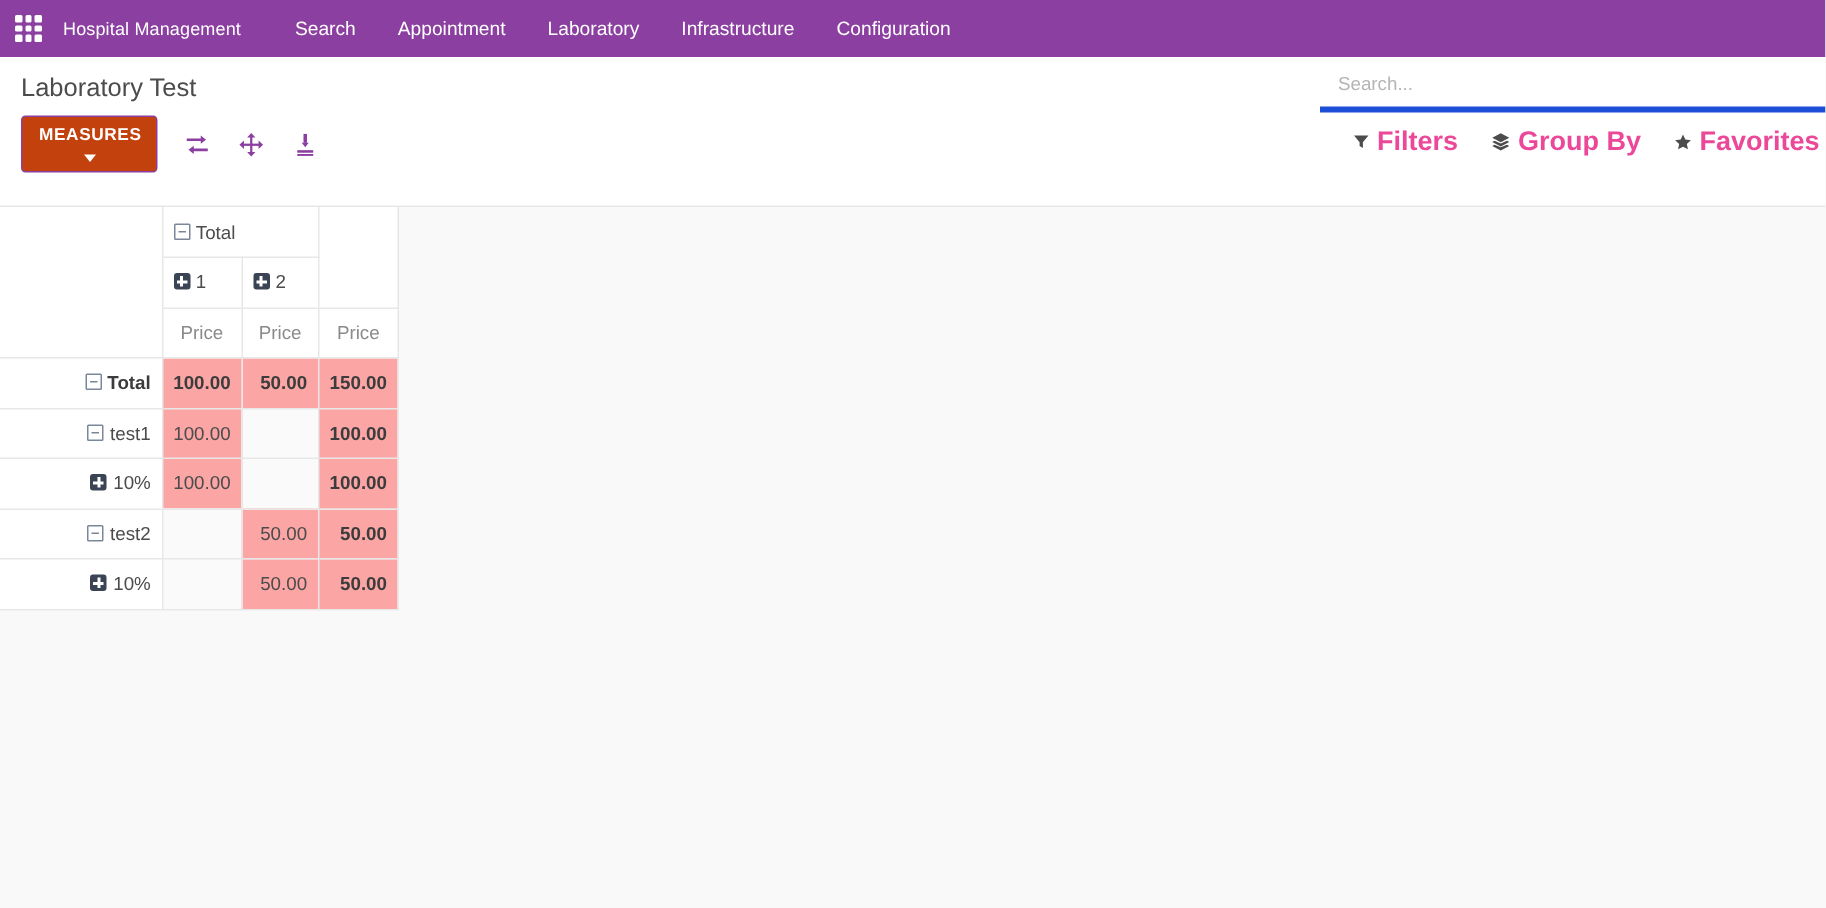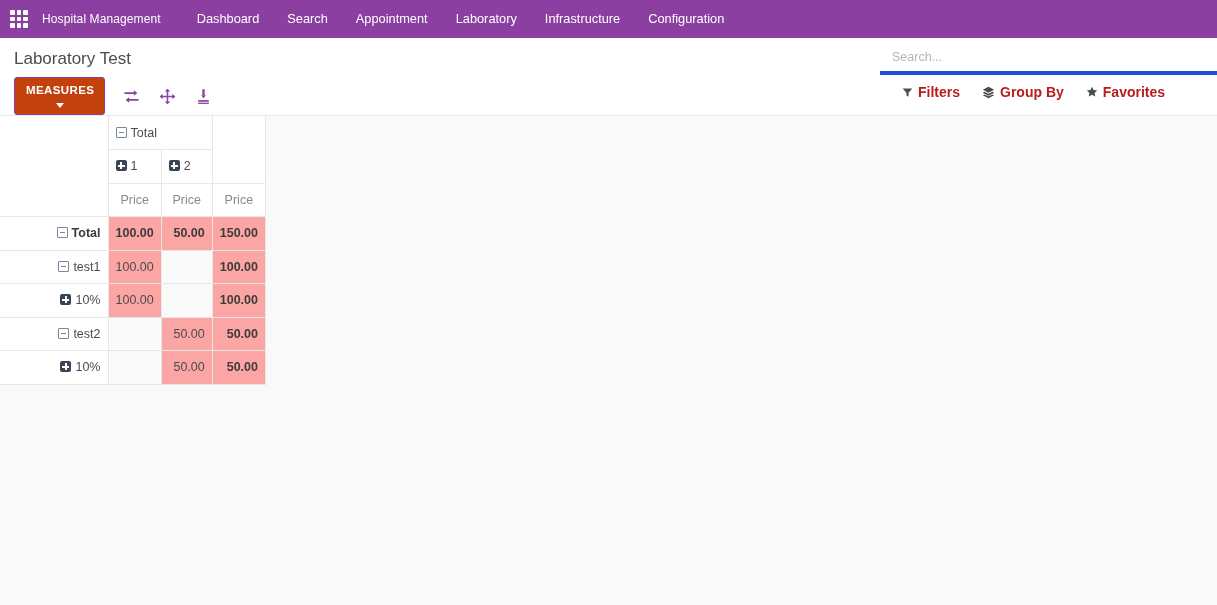--- a/index.html
+++ b/index.html
@@ -48,21 +48,21 @@
     cursor: pointer;
     color: #ffffff;
   }
 
   
   .control-panel {
     background: #ffffff;
     border-bottom: 1px solid #e7e7e7;
     padding: 0;
     position: relative;
-    height: 78px;
+    height: 100px;
   }
   .cp-left { position: absolute; left: 0; top: 0; padding: 8px 0 0 14px; }
   .breadcrumb {
     font-size: 17px;
     color: #4c4c4c;
     font-weight: 400;
     line-height: 26px;
     white-space: nowrap;
   }
   .cp-buttons { display: flex; align-items: center; margin-top: 5px; }
@@ -123,22 +123,22 @@
   }
   .search-input::placeholder { color: #b5b5b5; }
   .filter-bar {
     display: flex;
     align-items: center;
     justify-content: flex-start;
     padding: 9px 0 0 22px;
     gap: 22px;
   }
   .filter-item {
-    font-size: 14px;
-    color: #b91c1c;
+    font-size: 18px;
+    color: #ec4899;
     cursor: pointer;
     display: inline-flex;
     align-items: center;
     gap: 5px;
     white-space: nowrap;
     font-weight: 600;
   }
   .filter-item .fi-icon { color: #4c4c4c; display: inline-flex; align-items: center; }
 
   
@@ -235,21 +235,20 @@
       <span></span>
     <span></span>
       <span></span>
       <span></span>
     <span></span>
       <span></span>
       <span></span>
   </div>
   <div class="brand">Hospital Management</div>
   <nav class="menu">
-    <div class="menu-item">Dashboard</div>
     <div class="menu-item">Search</div>
     <div class="menu-item">Appointment</div>
     <div class="menu-item">Laboratory</div>
     <div class="menu-item">Infrastructure</div>
     <div class="menu-item">Configuration</div>
   </nav>
 </div>
 
 <div class="control-panel">
 

